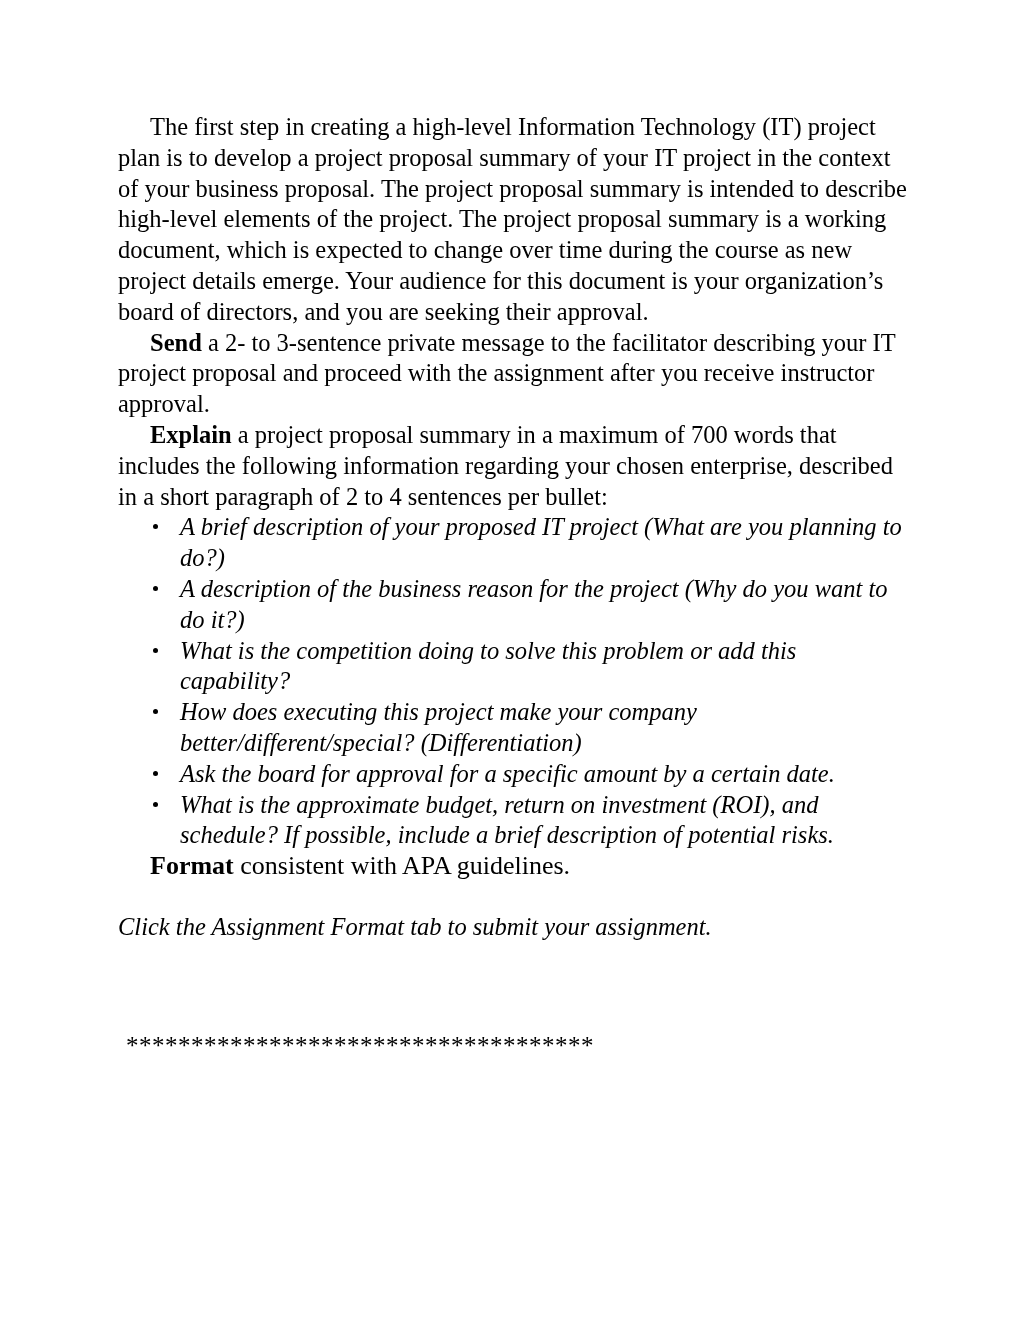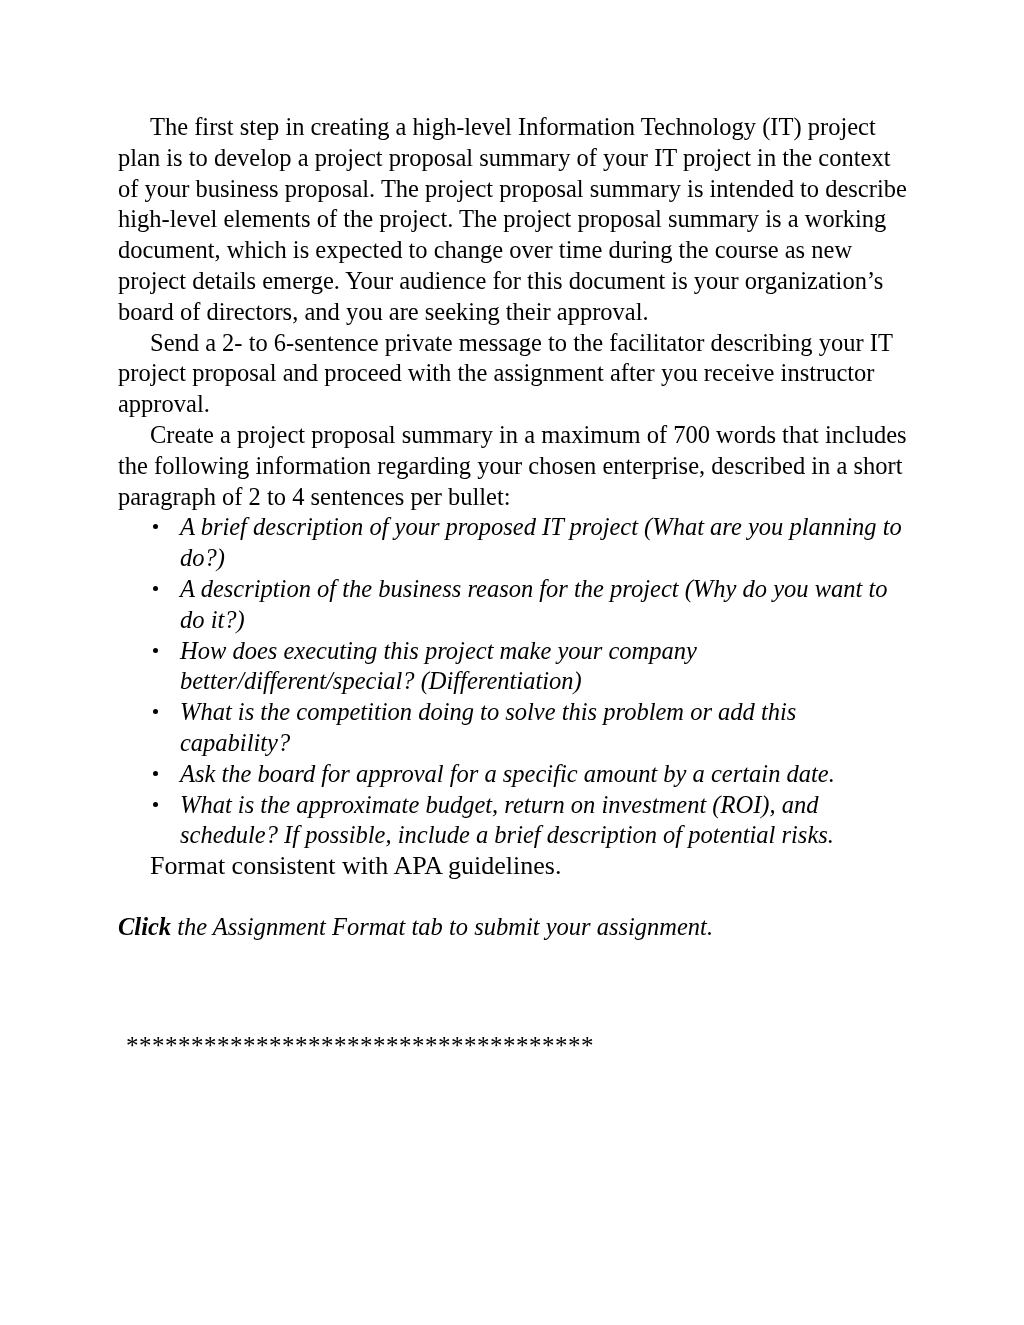--- a/index.html
+++ b/index.html
@@ -33,21 +33,21 @@
     margin: 0;
     font-size: 24.5px;
     line-height: 30.8px;
     text-indent: 32px;
     text-align: left;
   }
   p.para + p.para {
     margin-top: 0px;
   }
   .bold {
-    font-weight: normal;
+    font-weight: bold;
     text-align: right;
   }
   ul.bullets {
     margin: 0;
     padding: 0;
     list-style: none;
     font-style: italic;
   }
   ul.bullets li {
     position: relative;
@@ -72,21 +72,21 @@
     text-indent: 32px;
   }
   p.click-line {
     margin: 0;
     font-size: 24.5px;
     line-height: 30.8px;
     font-style: italic;
     padding-top: 30px;
   }
   p.click-line .bolditalic {
-    font-weight: bold;
+    font-weight: normal;
     font-style: italic;
   }
   p.stars {
     margin: 0;
     font-size: 25px;
     line-height: 30px;
     letter-spacing: 0.5px;
     padding-top: 88px;
     padding-left: 8px;
     font-family: "Liberation Serif", serif;
@@ -96,43 +96,43 @@
 <body>
 
 <div class="page">
   <div class="content">
 
     <p class="para">
       <span>The first step in creating a high-level Information Technology (IT) project plan is to develop a project proposal summary of your IT project in the context of your business proposal. The project proposal summary is intended to describe high-level elements of the project. The project proposal summary is a working document, which is expected to change over time during the course as new project details emerge. Your audience for this document is your organization’s board of directors, and you are seeking their approval.</span>
     </p>
 
     <p class="para">
-      <span class="bold">Send</span><span> a 2- to 6-sentence private message to the facilitator describing your IT project proposal and proceed with the assignment after you receive instructor approval.</span>
+      <span class="bold">Send</span><span> a 2- to 3-sentence private message to the facilitator describing your IT project proposal and proceed with the assignment after you receive instructor approval.</span>
     </p>
 
     <p class="para">
-      <span class="bold">Create</span><span> a project proposal summary in a maximum of 700 words that includes the following information regarding your chosen enterprise, described in a short paragraph of 2 to 4 sentences per bullet:</span>
+      <span class="bold">Explain</span><span> a project proposal summary in a maximum of 700 words that includes the following information regarding your chosen enterprise, described in a short paragraph of 2 to 4 sentences per bullet:</span>
     </p>
 
     <ul class="bullets">
       <li>
         <span class="dot"></span>
         <span>A brief description of your proposed IT project (What are you planning to do?)</span>
       </li>
       <li>
         <span class="dot"></span>
         <span>A description of the business reason for the project (Why do you want to do it?)</span>
       </li>
       <li>
         <span class="dot"></span>
-        <span>How does executing this project make your company better/different/special?  (Differentiation)</span>
+        <span>What is the competition doing to solve this problem or add this capability?</span>
       </li>
       <li>
         <span class="dot"></span>
-        <span>What is the competition doing to solve this problem or add this capability?</span>
+        <span>How does executing this project make your company better/different/special?  (Differentiation)</span>
       </li>
       <li>
         <span class="dot"></span>
         <span>Ask the board for approval for a specific amount by a certain date.</span>
       </li>
       <li>
         <span class="dot"></span>
         <span>What is the approximate budget, return on investment (ROI), and schedule? If possible, include a brief description of potential risks.</span>
       </li>
     </ul>

